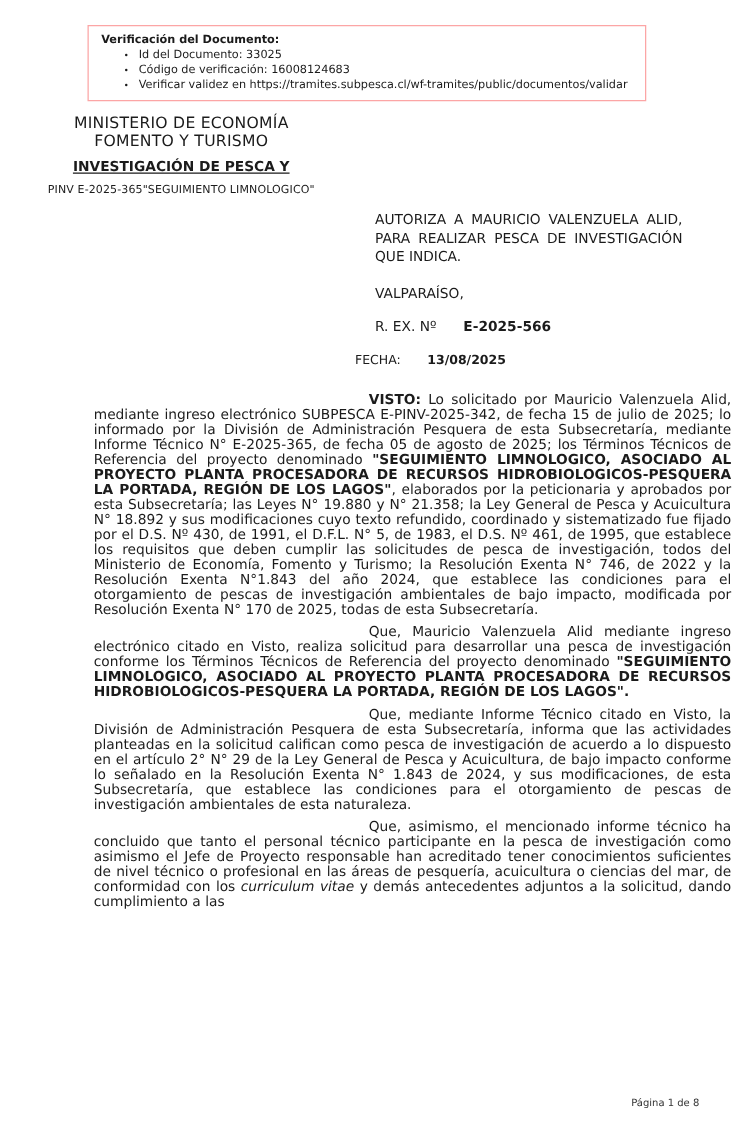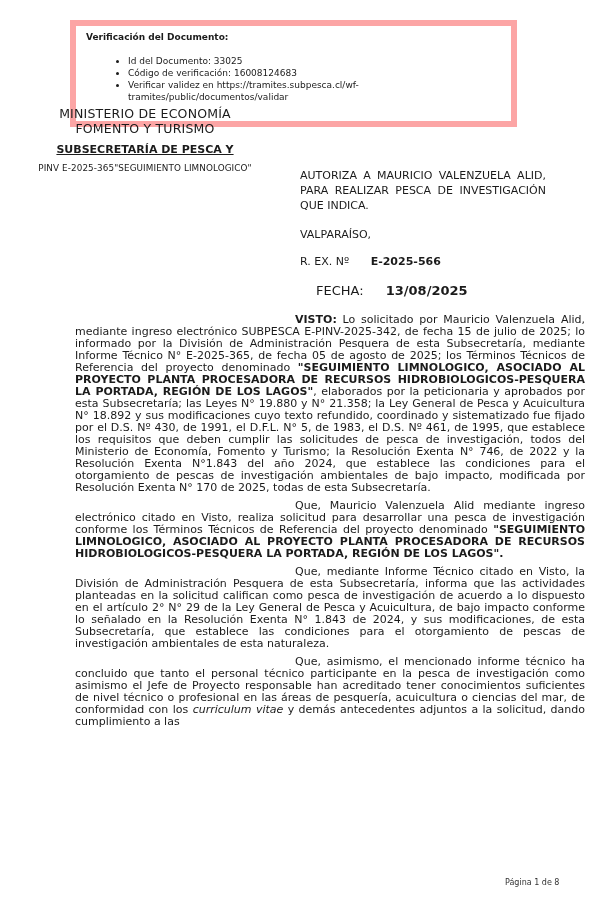--- a/index.html
+++ b/index.html
@@ -4,35 +4,35 @@
 <style>
   html,body{margin:0;padding:0;}
   body{
     width:600px;height:918px;position:relative;background:#ffffff;
     font-family:"DejaVu Sans","Liberation Sans",sans-serif;
     color:#1b1b1b;overflow:hidden;
   }
   
   .verify-box{
     position:absolute;left:70px;top:20px;width:447px;box-sizing:border-box;
-    border:6px solid #fca5a5;padding:5px 10px 6px 10px;background:#fff;
+    border:1px solid #fca5a5;padding:5px 10px 6px 10px;background:#fff;
   }
   .verify-title{font-size:9px;font-weight:bold;line-height:12px;}
-  .verify-list{margin:12px;padding:0 0 0 30px;list-style-type:disc;}
+  .verify-list{margin:0;padding:0 0 0 30px;list-style-type:disc;}
   .verify-list li{font-size:9px;line-height:12px;}
   
   .letterhead{position:absolute;left:15px;top:90px;width:260px;text-align:center;}
-  .ministry{font-size:12.5px;line-height:15px;letter-spacing:0.2px;margin-top:16px;}
+  .ministry{font-size:12.5px;line-height:15px;letter-spacing:0.2px;}
   .subsec{font-size:11px;font-weight:bold;text-decoration:underline;line-height:13.5px;margin-top:7px;}
   .pinv{font-size:8.8px;margin-top:6px;letter-spacing:0.1px;}
   
   .subject{position:absolute;left:300px;top:168px;width:246px;font-size:11px;line-height:15px;text-align:justify;}
   .city{position:absolute;left:300px;top:228px;font-size:11px;}
   .rex{position:absolute;left:300px;top:255px;font-size:11px;}
-  .fecha{position:absolute;left:316px;top:283px;font-size:13px;}
+  .fecha{position:absolute;left:284px;top:283px;font-size:10px;}
   .rex b,.fecha b{font-weight:bold;padding-left:18px;}
   
   .bodytext{position:absolute;left:75px;top:314px;width:510px;font-size:11px;line-height:12px;text-align:justify;}
   .bodytext p{margin:0 0 6px 0;text-indent:220px;}
   .bodytext p.heading{
     text-indent:0;text-align:center;font-weight:bold;letter-spacing:0.35em;
     margin:1px 0 8px 0;
   }
   .bodytext p.nogap{margin-top:0;}
   .bodytext b{font-weight:bold;}
@@ -53,21 +53,21 @@
       <li>Verificar validez en https://tramites.subpesca.cl/wf-tramites/public/documentos/validar</li>
     </ul>
   </div>
 
   <div class="letterhead">
     <div class="ministry">
       <div>MINISTERIO DE ECONOMÍA</div>
       <div>FOMENTO Y TURISMO</div>
     </div>
     <div class="subsec">
-      <div>SUBSECRETARÍA DE PESCA Y</div>
+      <div>INVESTIGACIÓN DE PESCA Y</div>
     </div>
     <div class="pinv">PINV E-2025-365"SEGUIMIENTO LIMNOLOGICO"</div>
   </div>
 
   <div class="subject">AUTORIZA A MAURICIO VALENZUELA ALID, PARA REALIZAR PESCA DE INVESTIGACIÓN QUE INDICA.</div>
 
   <div class="city">VALPARAÍSO,</div>
 
   <div class="rex"><span>R. EX. Nº </span><b>E-2025-566</b></div>
 

